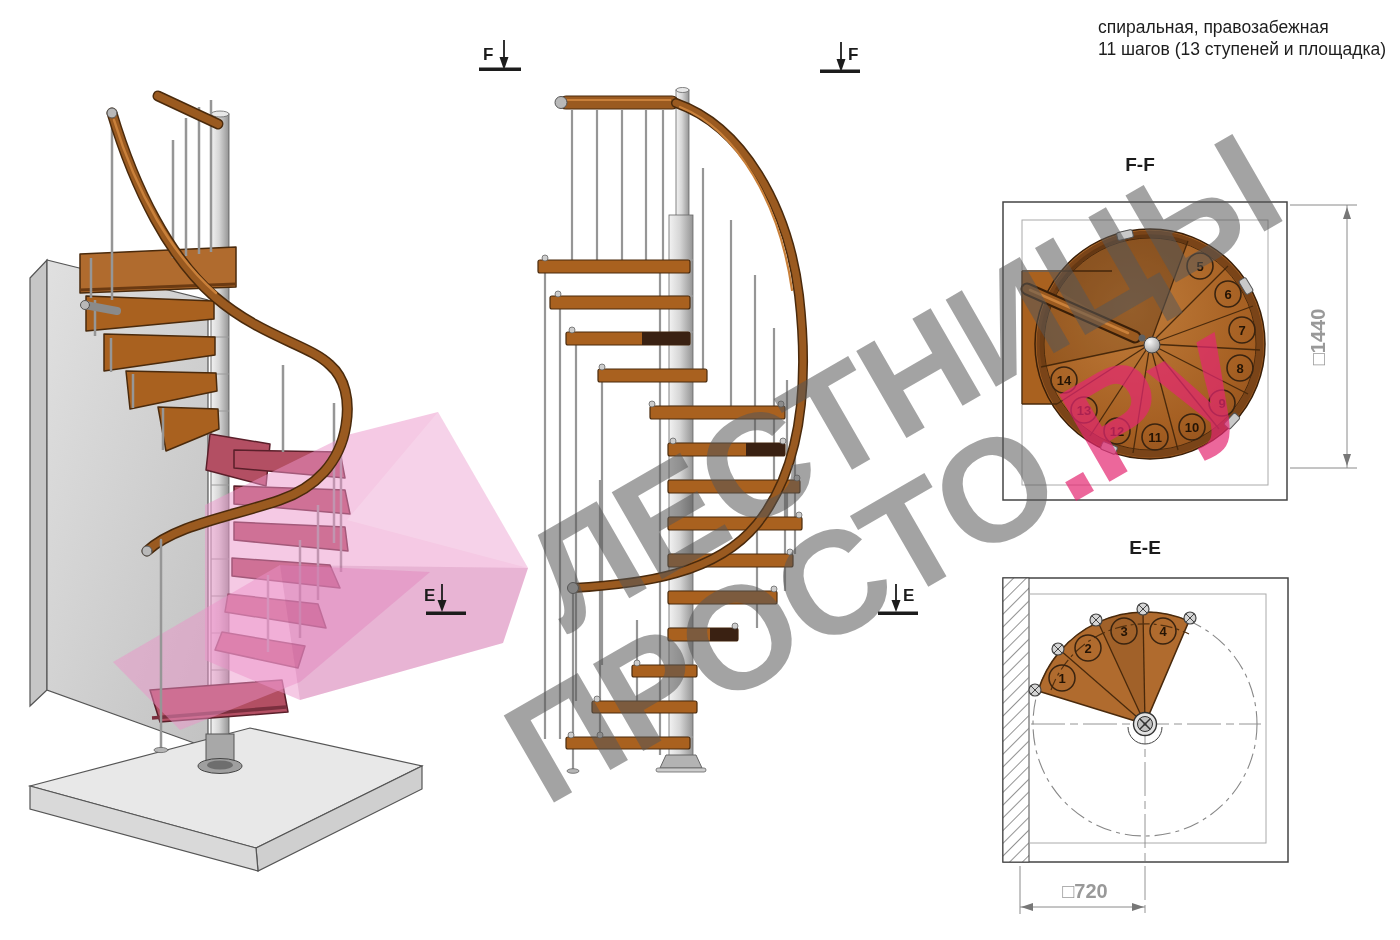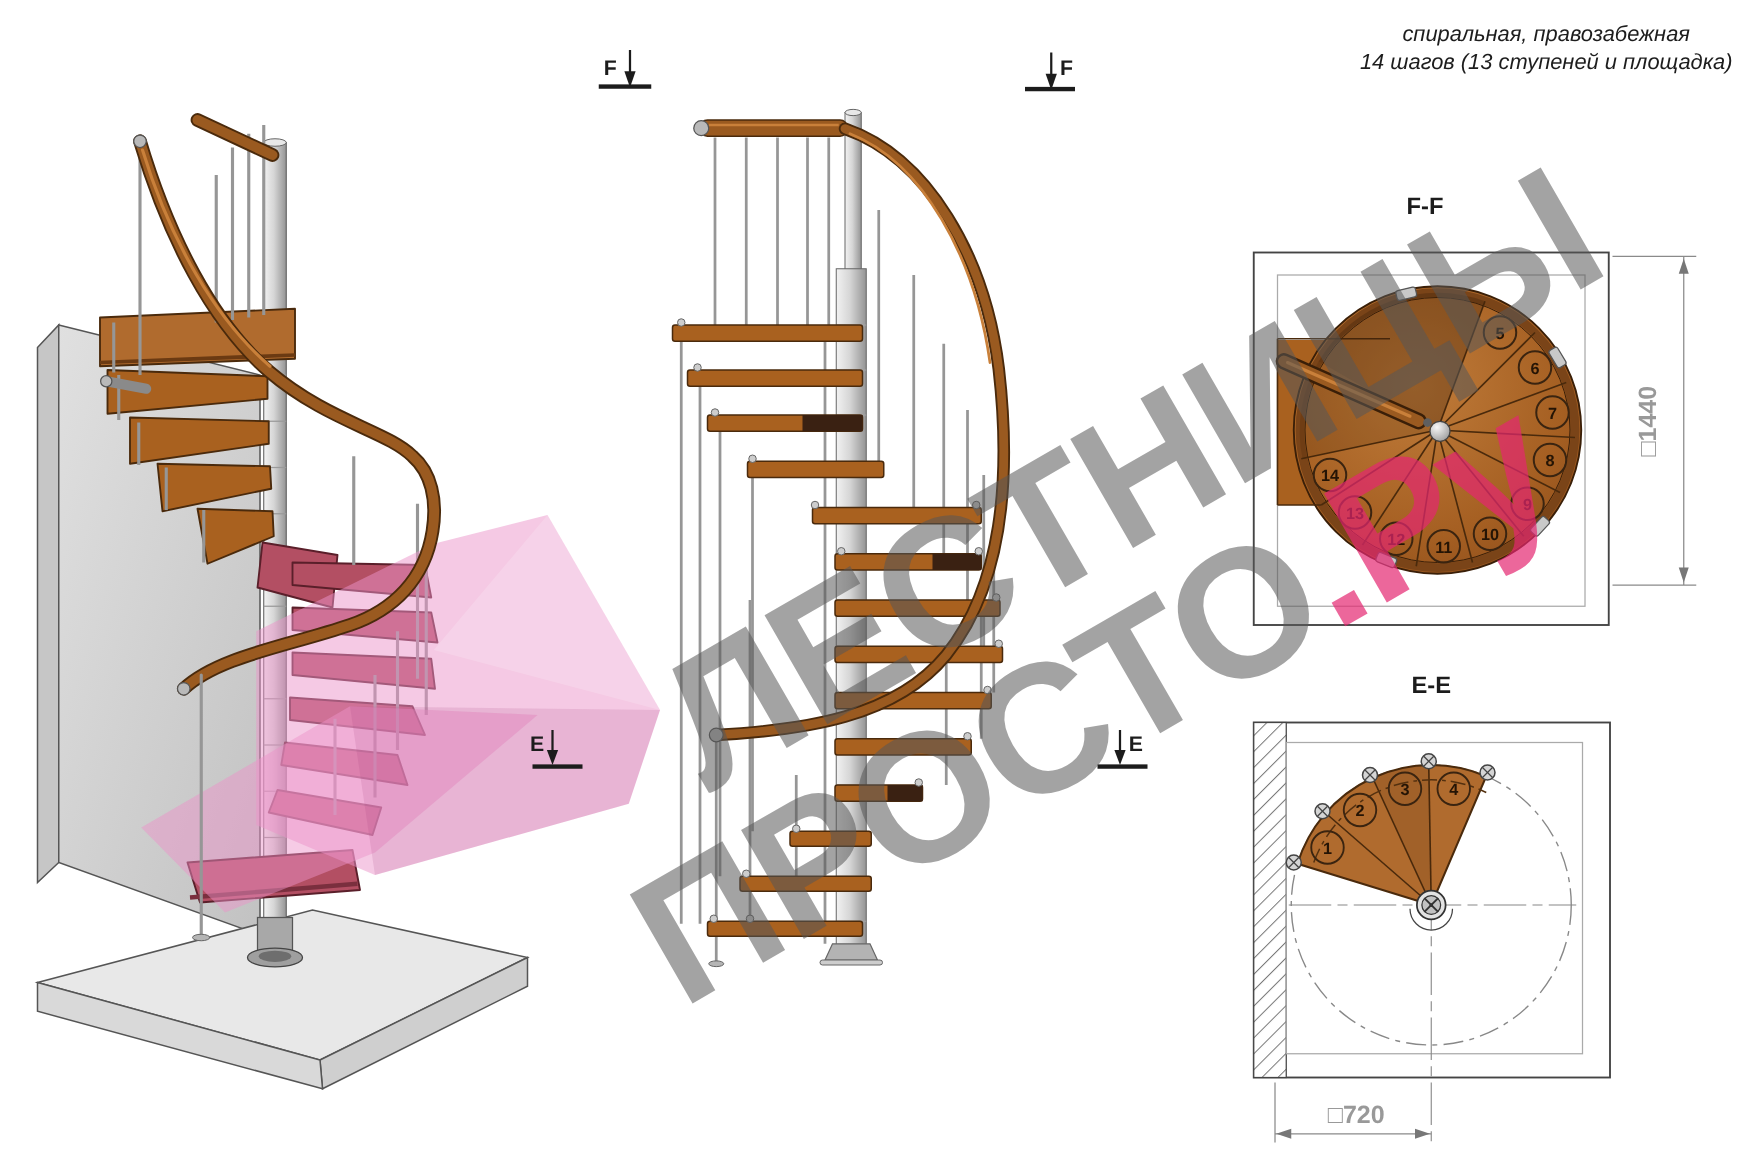--- a/index.html
+++ b/index.html
@@ -1,20 +1,20 @@
 <!DOCTYPE html>
 <html><head>
 <meta charset="utf-8">
 <style>
   html,body{margin:0;padding:0;background:#fff;}
   .stage{position:relative;width:1400px;height:940px;background:#fff;overflow:hidden;
          font-family:"Liberation Sans",sans-serif;}
   .stage svg{position:absolute;left:0;top:0;}
-  .info-block{position:absolute;top:16px;right:14px;text-align:center;
-              font-size:17.5px;line-height:22px;color:#1d1d1d;z-index:6;font-style:italic;}
+  .info-block{position:absolute;top:16px;right:14px;text-align:left;
+              font-size:17.5px;line-height:22px;color:#1d1d1d;z-index:6;}
   .watermark{position:absolute;z-index:5;pointer-events:none;white-space:nowrap;
              font-weight:bold;font-size:146px;letter-spacing:-2px;line-height:1;
              transform-origin:0 0;transform:rotate(-30deg);color:rgba(88,88,88,0.55);}
   .wm1{left:505px;top:528px;}
   .wm2{left:484px;top:701px;}
   .wm-pink{color:rgba(228,38,112,0.70);}
   text{font-family:"Liberation Sans",sans-serif;}
   .ptitle{font-size:19px;font-weight:bold;fill:#1c1c1c;}
   .dimtxt{font-size:20px;font-weight:bold;fill:#999;}
   .stepnum{font-size:13px;font-weight:bold;fill:#241405;}
@@ -443,16 +443,16 @@
       <rect x="878" y="611.5" width="40" height="3.5"></rect>
     </g>
   </g>
 </svg>
 
 <div class="watermark wm1"><span>ЛЕСТНИЦЫ</span></div>
 <div class="watermark wm2"><span>ПРОСТО</span><span class="wm-pink">.Ру</span></div>
 
 <div class="info-block">
   <div>спиральная, правозабежная</div>
-  <div>14 шагов (13 ступеней и площадка)</div>
+  <div>11 шагов (13 ступеней и площадка)</div>
 </div>
 
 </div>
 
 </body></html>

